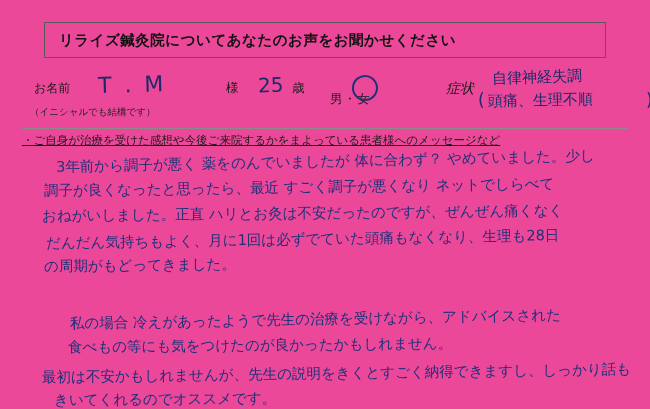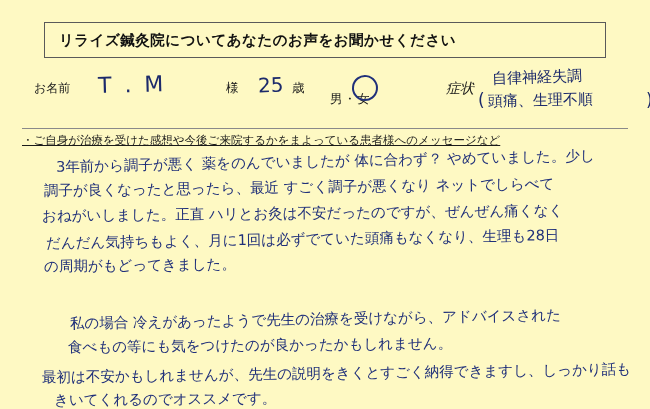--- a/index.html
+++ b/index.html
@@ -10,21 +10,21 @@
     width: 650px;
     height: 409px;
     background: #ffffff;
     font-family: "DejaVu Sans", sans-serif;
     overflow: hidden;
   }
   .sheet {
     position: relative;
     width: 650px;
     height: 409px;
-    background: #fef9c3;
+    background: #ec4899;
     box-sizing: border-box;
   }
   
   .title-box {
     position: absolute;
     left: 44px;
     top: 22px;
     width: 562px;
     height: 36px;
     border: 1px solid #5a5a5a;
@@ -159,20 +159,21 @@
     <span class="label age-label">歳</span>
     <span class="label gender">男・女</span>
     <span class="gender-circle"></span>
     <span class="label symptom-label">症状</span>
     <span class="hand paren-l">(</span>
     <span class="hand symptom-value1">自律神経失調</span>
     <span class="hand symptom-value2">頭痛、生理不順</span>
     <span class="hand paren-r">)</span>
   </div>
 
+  <div class="initial-note">（イニシャルでも結構です）</div>
 
   <div class="divider"></div>
 
   <div class="prompt">・ご自身が治療を受けた感想や今後ご来院するかをまよっている患者様へのメッセージなど</div>
 
   <div class="body-text">
     <div class="line l1">3年前から調子が悪く 薬をのんでいましたが 体に合わず？ やめていました。少し</div>
     <div class="line l2">調子が良くなったと思ったら、最近 すごく調子が悪くなり ネットでしらべて</div>
     <div class="line l3">おねがいしました。正直 ハリとお灸は不安だったのですが、ぜんぜん痛くなく</div>
     <div class="line l4">だんだん気持ちもよく、月に1回は必ずでていた頭痛もなくなり、生理も28日</div>

